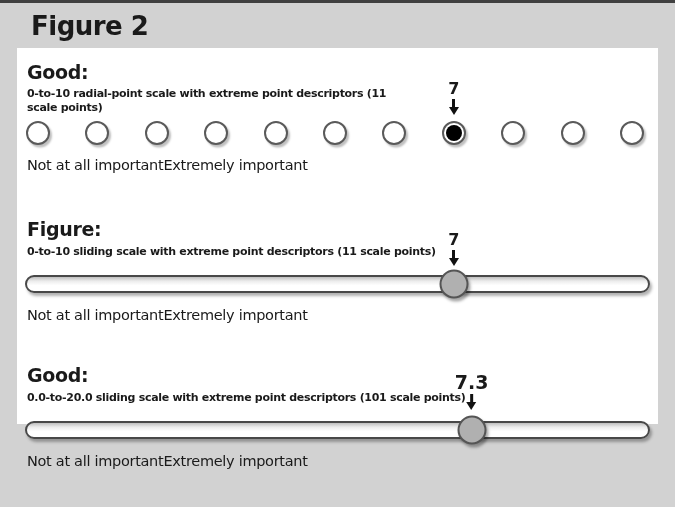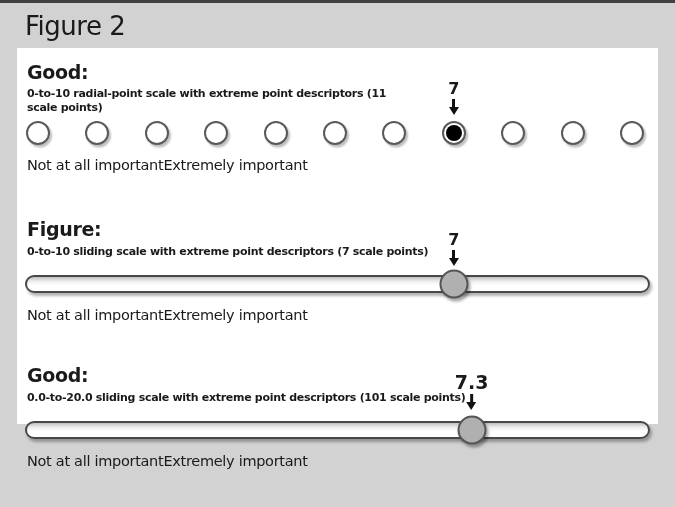--- a/index.html
+++ b/index.html
@@ -5,22 +5,22 @@
   html,body{margin:0;padding:0;background:#fff;}
   .page{
     position:relative;width:675px;height:507px;overflow:hidden;
     background:var(--page-bg,#d2d2d2);
     border-top:3px solid #404040;
     box-sizing:border-box;
     font-family:"DejaVu Sans","Liberation Sans",sans-serif;
     color:var(--text,#1a1a1a);
   }
   .figure-title{
-    position:absolute;left:25px;top:8px;
-    font-size:26px;font-weight:normal;letter-spacing:-0.5px;
+    position:absolute;left:31px;top:8px;
+    font-size:26px;font-weight:bold;letter-spacing:-0.5px;
   }
   .panel{
     position:absolute;left:17px;top:45px;width:641px;height:376px;
     background:var(--panel-bg,#ffffff);
   }
   .panel *{box-sizing:border-box;}
   section{position:static;}
   .heading{
     position:absolute;left:10px;margin:0;
     font-size:19px;font-weight:bold;letter-spacing:-0.3px;
@@ -130,21 +130,21 @@
           <span class="radio"></span>
         </div>
       <div class="endlabels">
         <span>Not at all important</span>
         <span>Extremely important</span>
       </div>
     </section>
 
     <section class="sec-better">
       <h2 class="heading">Figure:</h2>
-      <p class="desc">0-to-10 sliding scale with extreme point descriptors (7 scale points)</p>
+      <p class="desc">0-to-10 sliding scale with extreme point descriptors (11 scale points)</p>
       <div class="annotation" style="left: 436.8px;">
         <span class="val">7</span>
         <span class="down-arrow"></span>
       </div>
       <div class="track"></div>
       <div class="handle" style="left: 436.8px;"></div>
       <div class="endlabels">
         <span>Not at all important</span>
         <span>Extremely important</span>
       </div>

